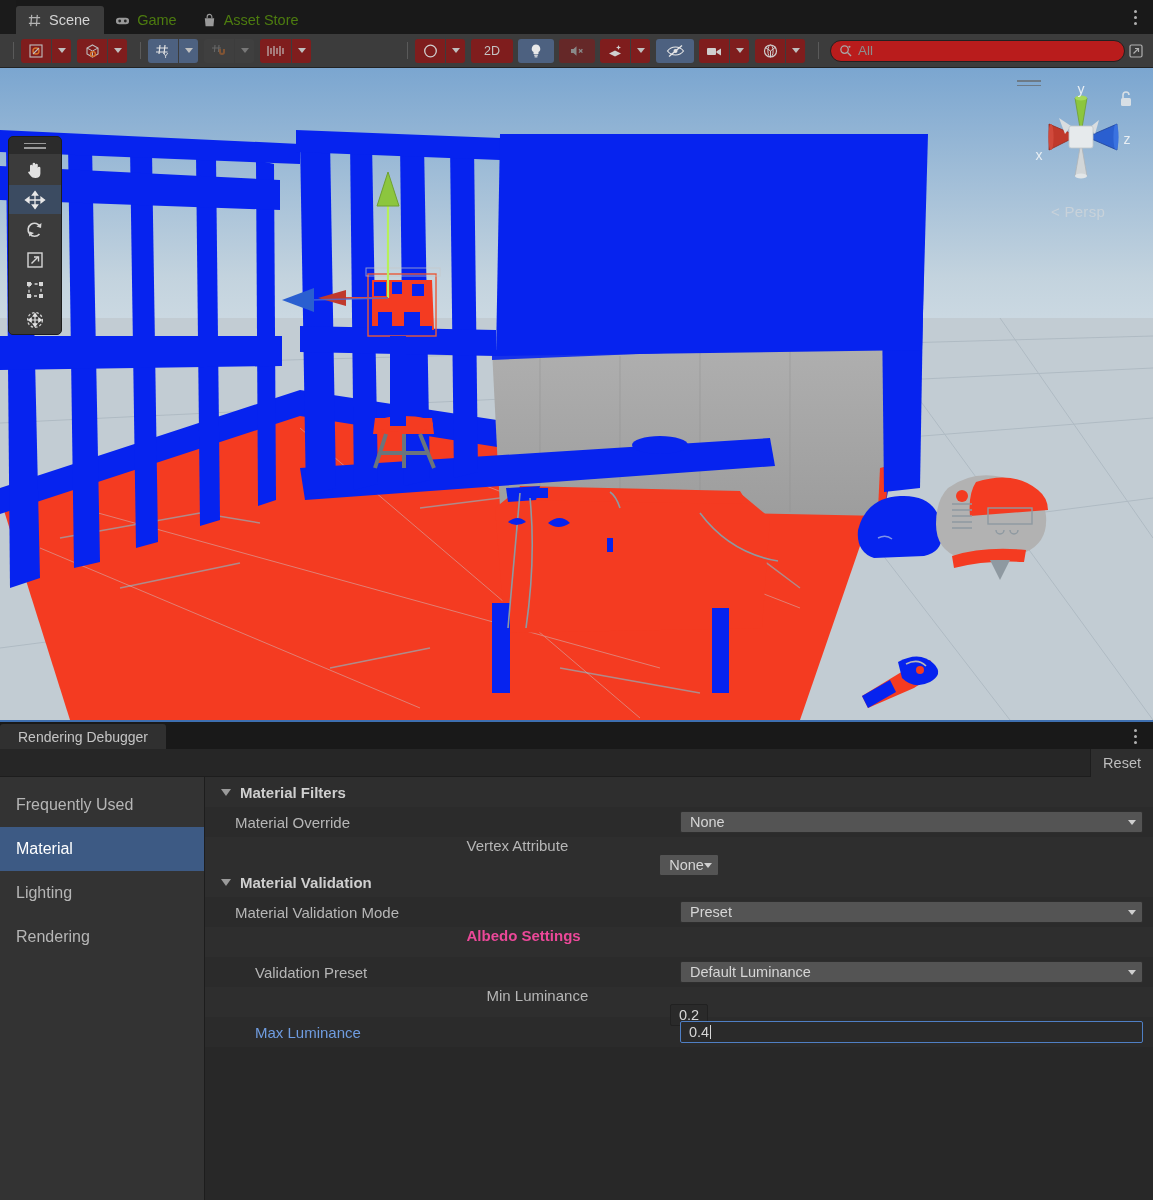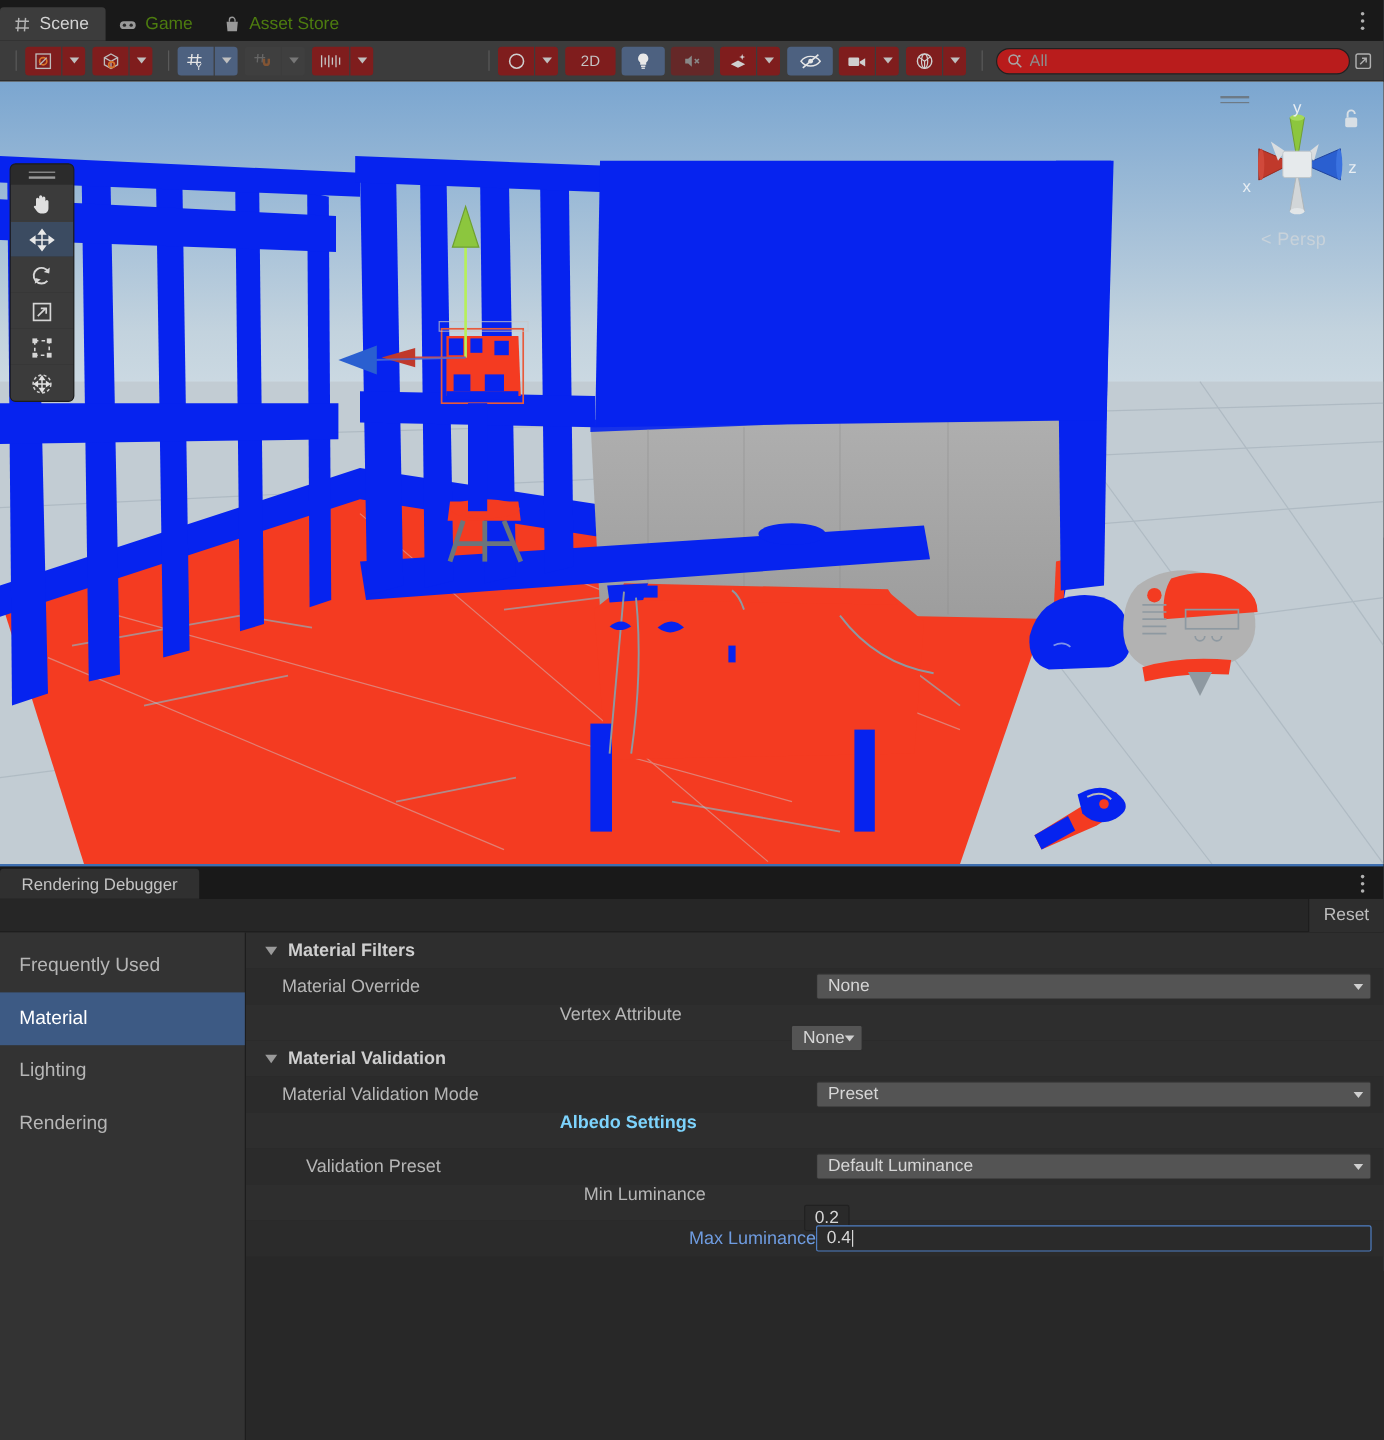--- a/index.html
+++ b/index.html
@@ -7,21 +7,21 @@
     width: 1153px; height: 1200px;
     background: #1b1b1b;
     font-family: "Liberation Sans", sans-serif;
     overflow: hidden;
   }
   body { display: flex; flex-direction: column; }
 
   
   .tabbar {
     height: 34px; background: #191919;
-    display: flex; align-items: flex-end; position: relative; flex: 0 0 auto;
+    display: flex; align-items: flex-end; position: relative; flex: 0 0 auto; margin-left: 16px;
   }
   .tab {
     height: 28px; padding: 0 14px 0 11px;
     display: flex; align-items: center; gap: 7px;
     font-size: 14.5px; color: #4d7c0f;
     border-top-left-radius: 3px; border-top-right-radius: 3px;
   }
   .tab.active { background: #3c3c3c; color: #d4d4d4; }
   .tab-icon { width: 15px; height: 15px; display: block; opacity: .85; }
   .kebab {
@@ -80,21 +80,21 @@
   .tool {
     height: 30px; display: flex; align-items: center; justify-content: center;
     border-top: 1px solid #3b3b3b; background: #3b3b3b; color: #d2d2d2;
   }
   .tool.sel { background: #3b4b61; }
 
   .gizmo-overlay { position: absolute; right: 10px; top: 8px; width: 130px; height: 150px; z-index: 5; }
   .gizmo-grip { position: absolute; left: 4px; top: 4px; display: flex; flex-direction: column; gap: 3px; }
   .gizmo-grip i { width: 24px; height: 1.5px; background: #6d7a86; display: block; }
   .persp-label {
-    position: absolute; bottom: 18px; width: 100%; text-align: center;
+    position: absolute; bottom: 6px; width: 100%; text-align: center;
     color: #c8d2da; font-size: 15px; letter-spacing: .3px;
   }
 
   
   .dbg-tabbar {
     height: 29px; background: #191919; display: flex; align-items: flex-end;
     position: relative; flex: 0 0 auto; border-top: 2px solid #3e6fb0;
   }
   .dbg-tab {
     height: 25px; padding: 0 18px; display: flex; align-items: center;
@@ -127,22 +127,22 @@
     background: #2e2e2e;
   }
   .tri { width: 0; height: 0; border-left: 5.5px solid transparent; border-right: 5.5px solid transparent; border-top: 7px solid #9a9a9a; }
   .row {
     height: 30px; display: flex; align-items: center; padding-left: 30px; padding-right: 10px;
     background: #2b2b2b;
   }
   .row.alt { background: #2e2e2e; flex-direction: column; }
   .row .lbl { width: 445px; font-size: 15px; color: #b6b6b6; flex: 0 0 auto; }
   .row .lbl.indent { padding-left: 20px; }
-  .row .lbl.bold { font-weight: bold; color: #7dd3fc; }
-  .row .lbl.active { color: #6f9ce0; text-align: right; }
+  .row .lbl.bold { font-weight: bold; color: #ec4899; }
+  .row .lbl.active { color: #6f9ce0; }
   .ctl { flex: 1; height: 22px; }
 
   .dd {
     height: 22px; background: #545454; border: 1px solid #2e2e2e; border-radius: 2px;
     display: flex; align-items: center; padding: 0 6px 0 9px;
     color: #d6d6d6; font-size: 14.5px; justify-content: space-between;
   }
   .dd .caret { border-top-color: #d0d0d0; }
   .txtfield {
     height: 22px; background: #2a2a2a; border: 1px solid #212121; border-radius: 2px;

